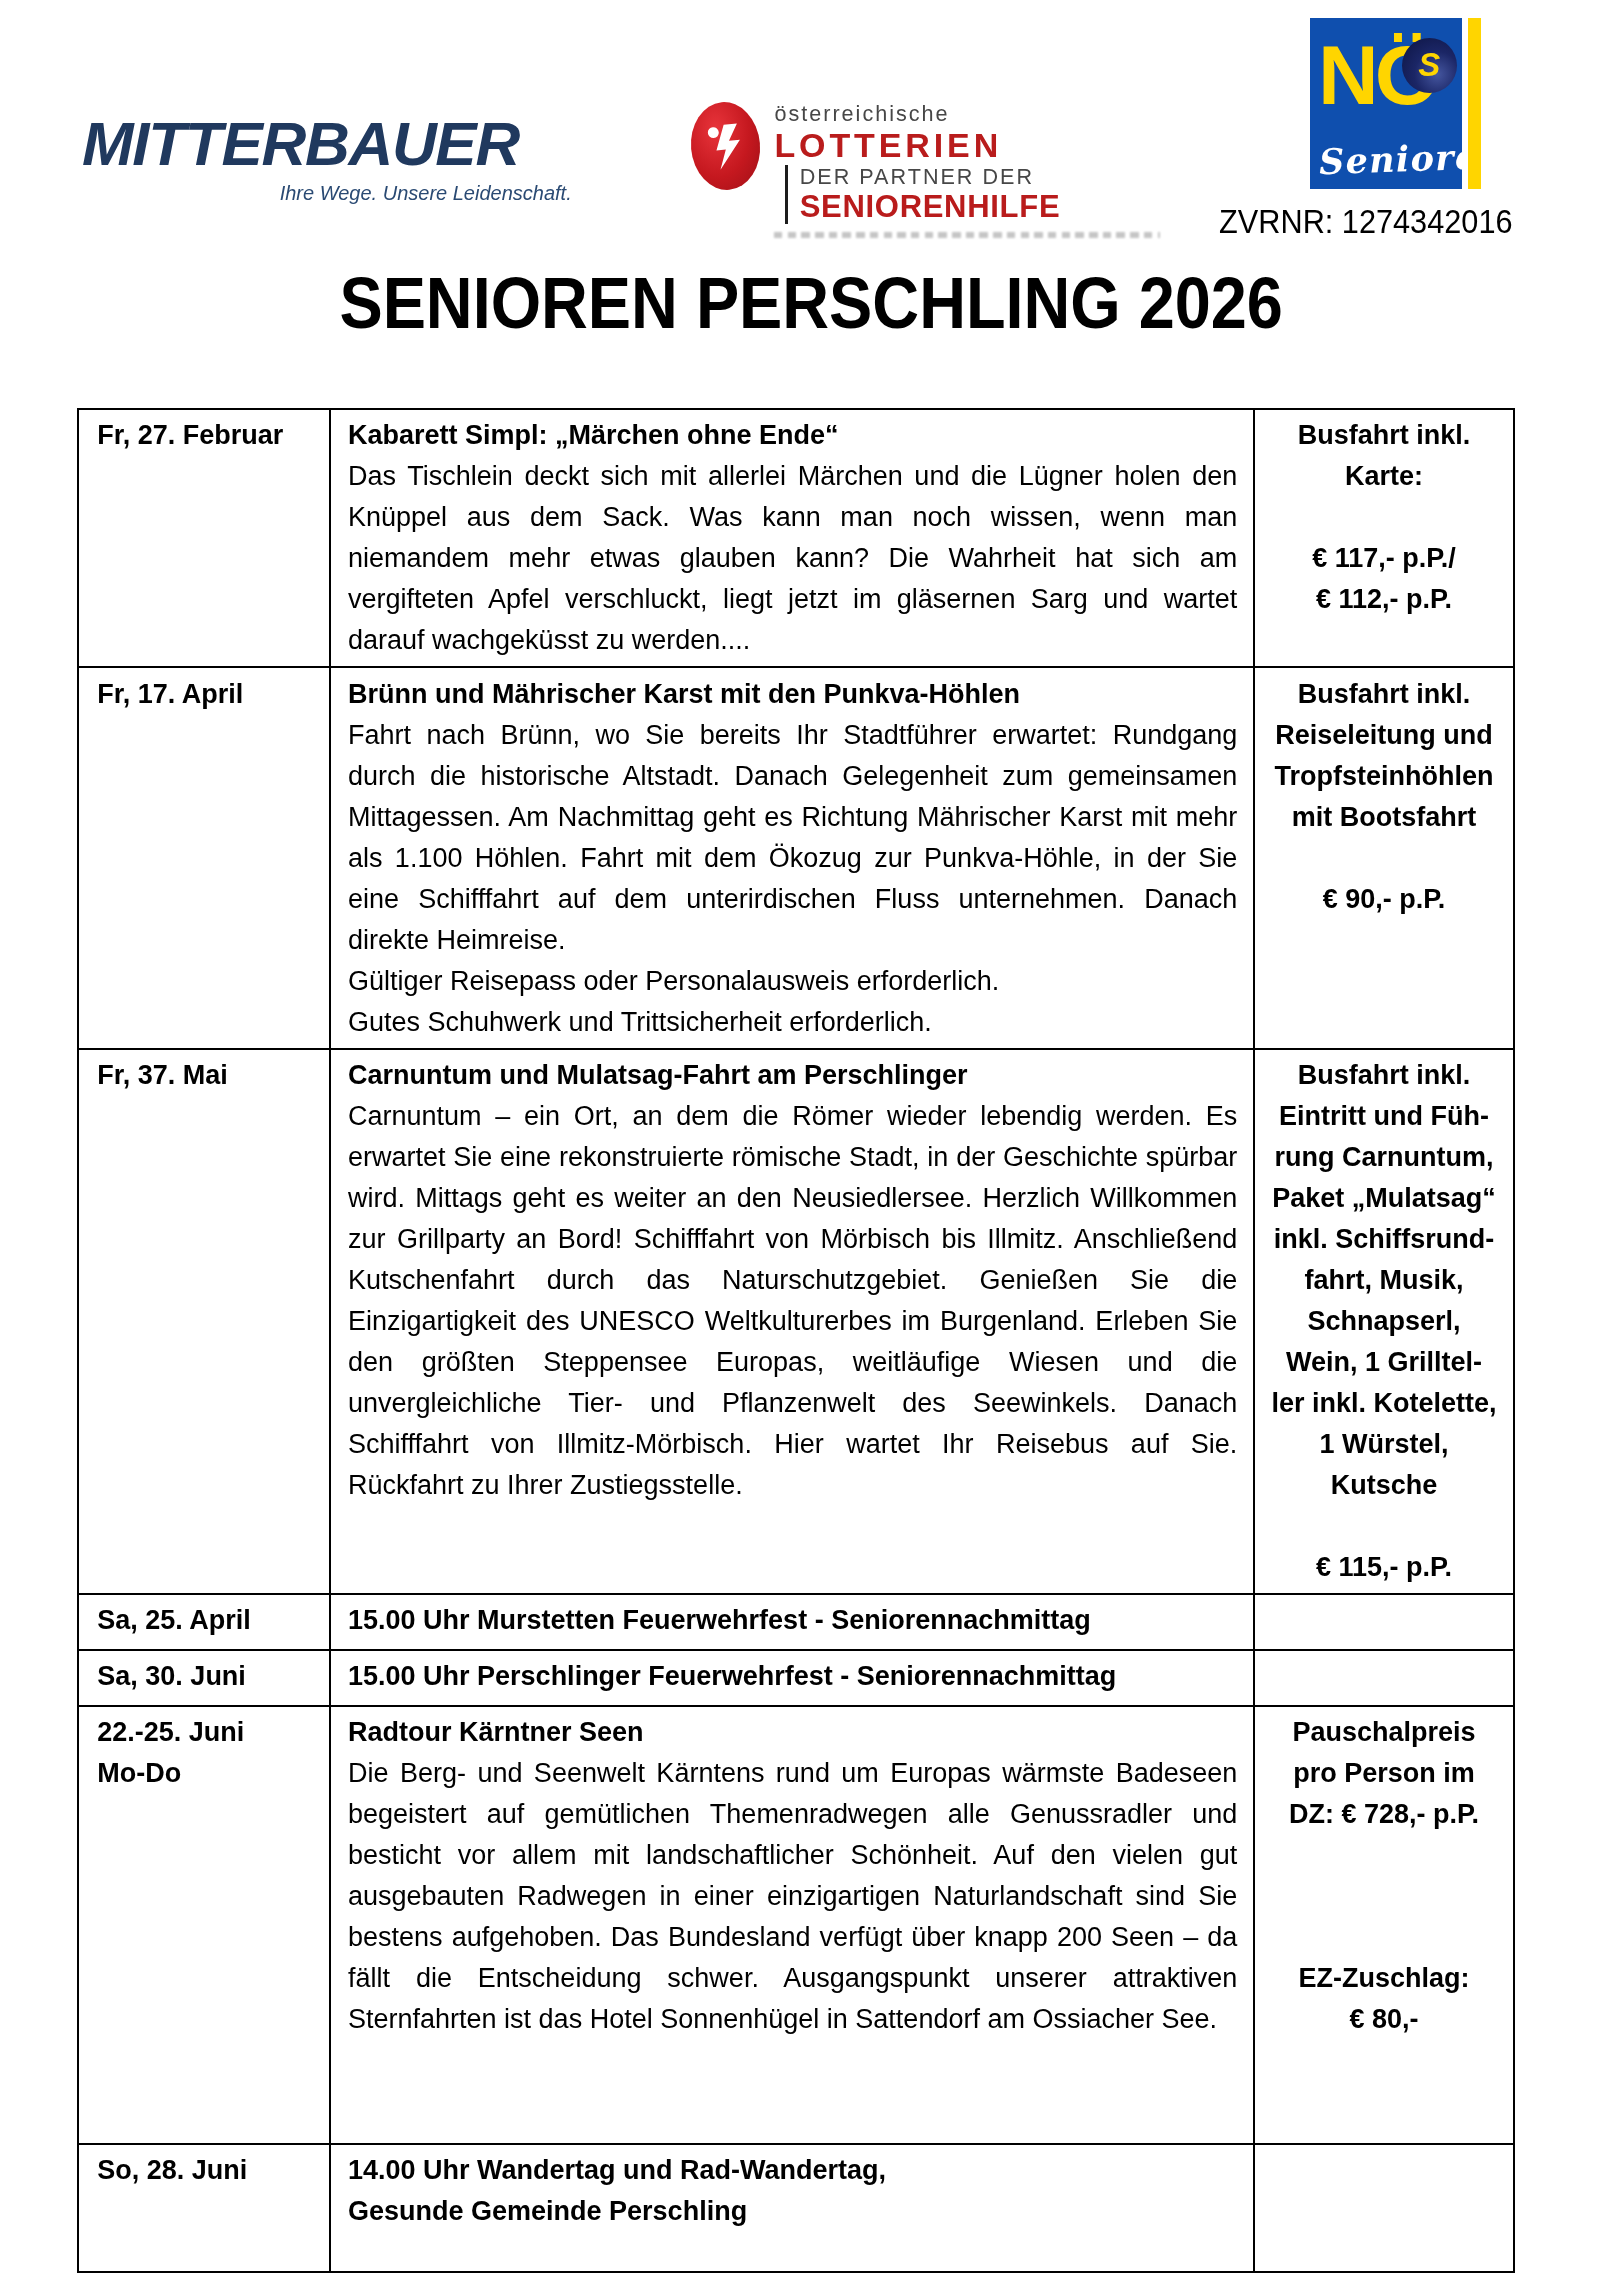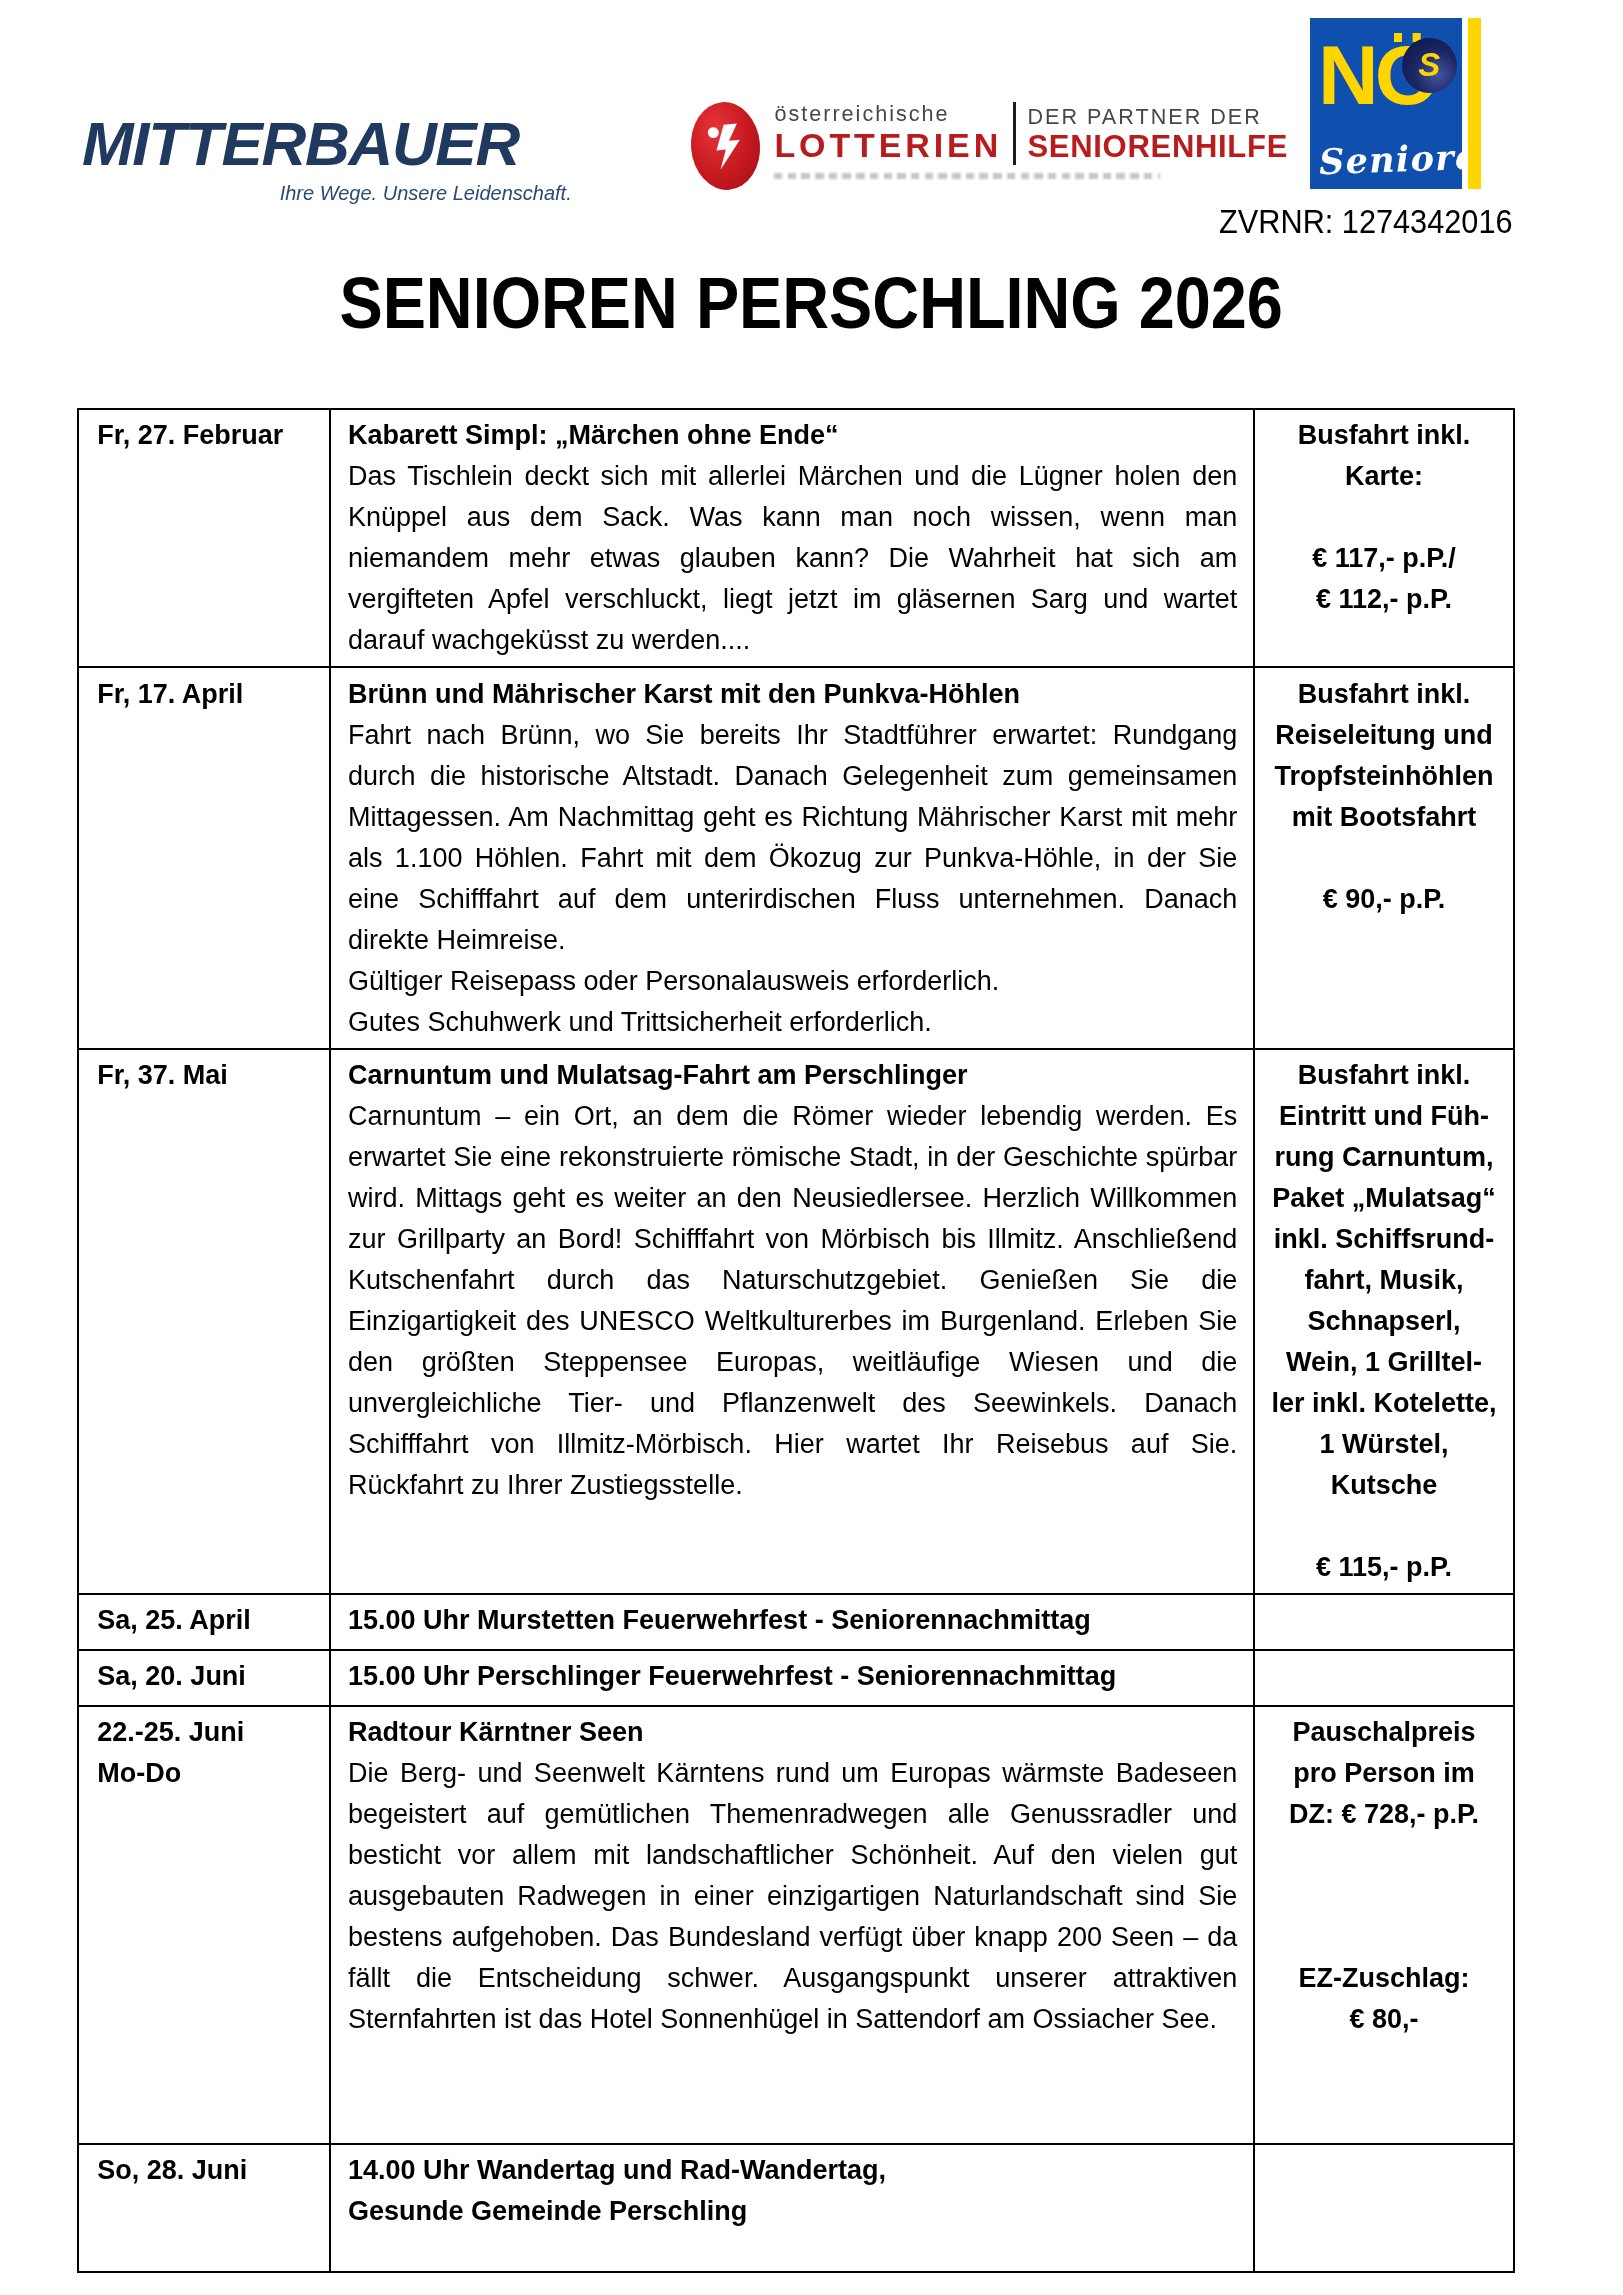--- a/index.html
+++ b/index.html
@@ -23,21 +23,21 @@
 
   
   .lot-logo{left:691px;top:102px;display:flex;align-items:flex-start;}
   .lot-oval{
     width:69px;height:88px;border-radius:50%;
     background:radial-gradient(ellipse at 38% 30%, #e8343b 0%, #c5181f 55%, #9d0f16 100%);
     transform:rotate(-5deg);flex:0 0 auto;
     display:flex;align-items:center;justify-content:center;
   }
   .lot-text{margin-left:14.4px;}
-  .lot-cols{display:flex;}
+  .lot-cols{display:flex;flex-direction:column;}
   .lot-col{display:flex;flex-direction:column;justify-content:flex-end;}
   .lot-col.right{border-left:3.3px solid #1d1d1d;margin-left:10.5px;padding-left:11.8px;}
   .lot-small{font-size:21.6px;letter-spacing:2px;color:#474747;font-weight:500;line-height:1.1;white-space:nowrap;}
   .lot-big{font-size:34px;font-weight:800;letter-spacing:3.9px;color:#b91c1c;line-height:1.15;white-space:nowrap;}
   .lot-big.right{letter-spacing:0.7px;font-size:31px;}
   .lot-fineprint{
     margin-top:7.9px;height:5.9px;width:386px;opacity:.5;filter:blur(1.3px);
     background:repeating-linear-gradient(90deg,#8d8d8d 0 8.5px,transparent 8.5px 13.7px);
   }
 
@@ -198,21 +198,21 @@
 € 115,- p.P.</td>
       </tr>
       <tr class="r3">
         <td class="date-cell">Sa, 25. April</td>
         <td class="desc-cell">
           <div class="evt-title">15.00 Uhr Murstetten Feuerwehrfest - Seniorennachmittag</div>
         </td>
         <td class="price-cell"></td>
       </tr>
       <tr class="r5">
-        <td class="date-cell">Sa, 20. Juni</td>
+        <td class="date-cell">Sa, 30. Juni</td>
         <td class="desc-cell">
           <div class="evt-title">15.00 Uhr Perschlinger Feuerwehrfest - Seniorennachmittag</div>
         </td>
         <td class="price-cell"></td>
       </tr>
       <tr class="r6">
         <td class="date-cell">22.-25. Juni
 Mo-Do</td>
         <td class="desc-cell">
           <div class="evt-title">Radtour Kärntner Seen</div>

